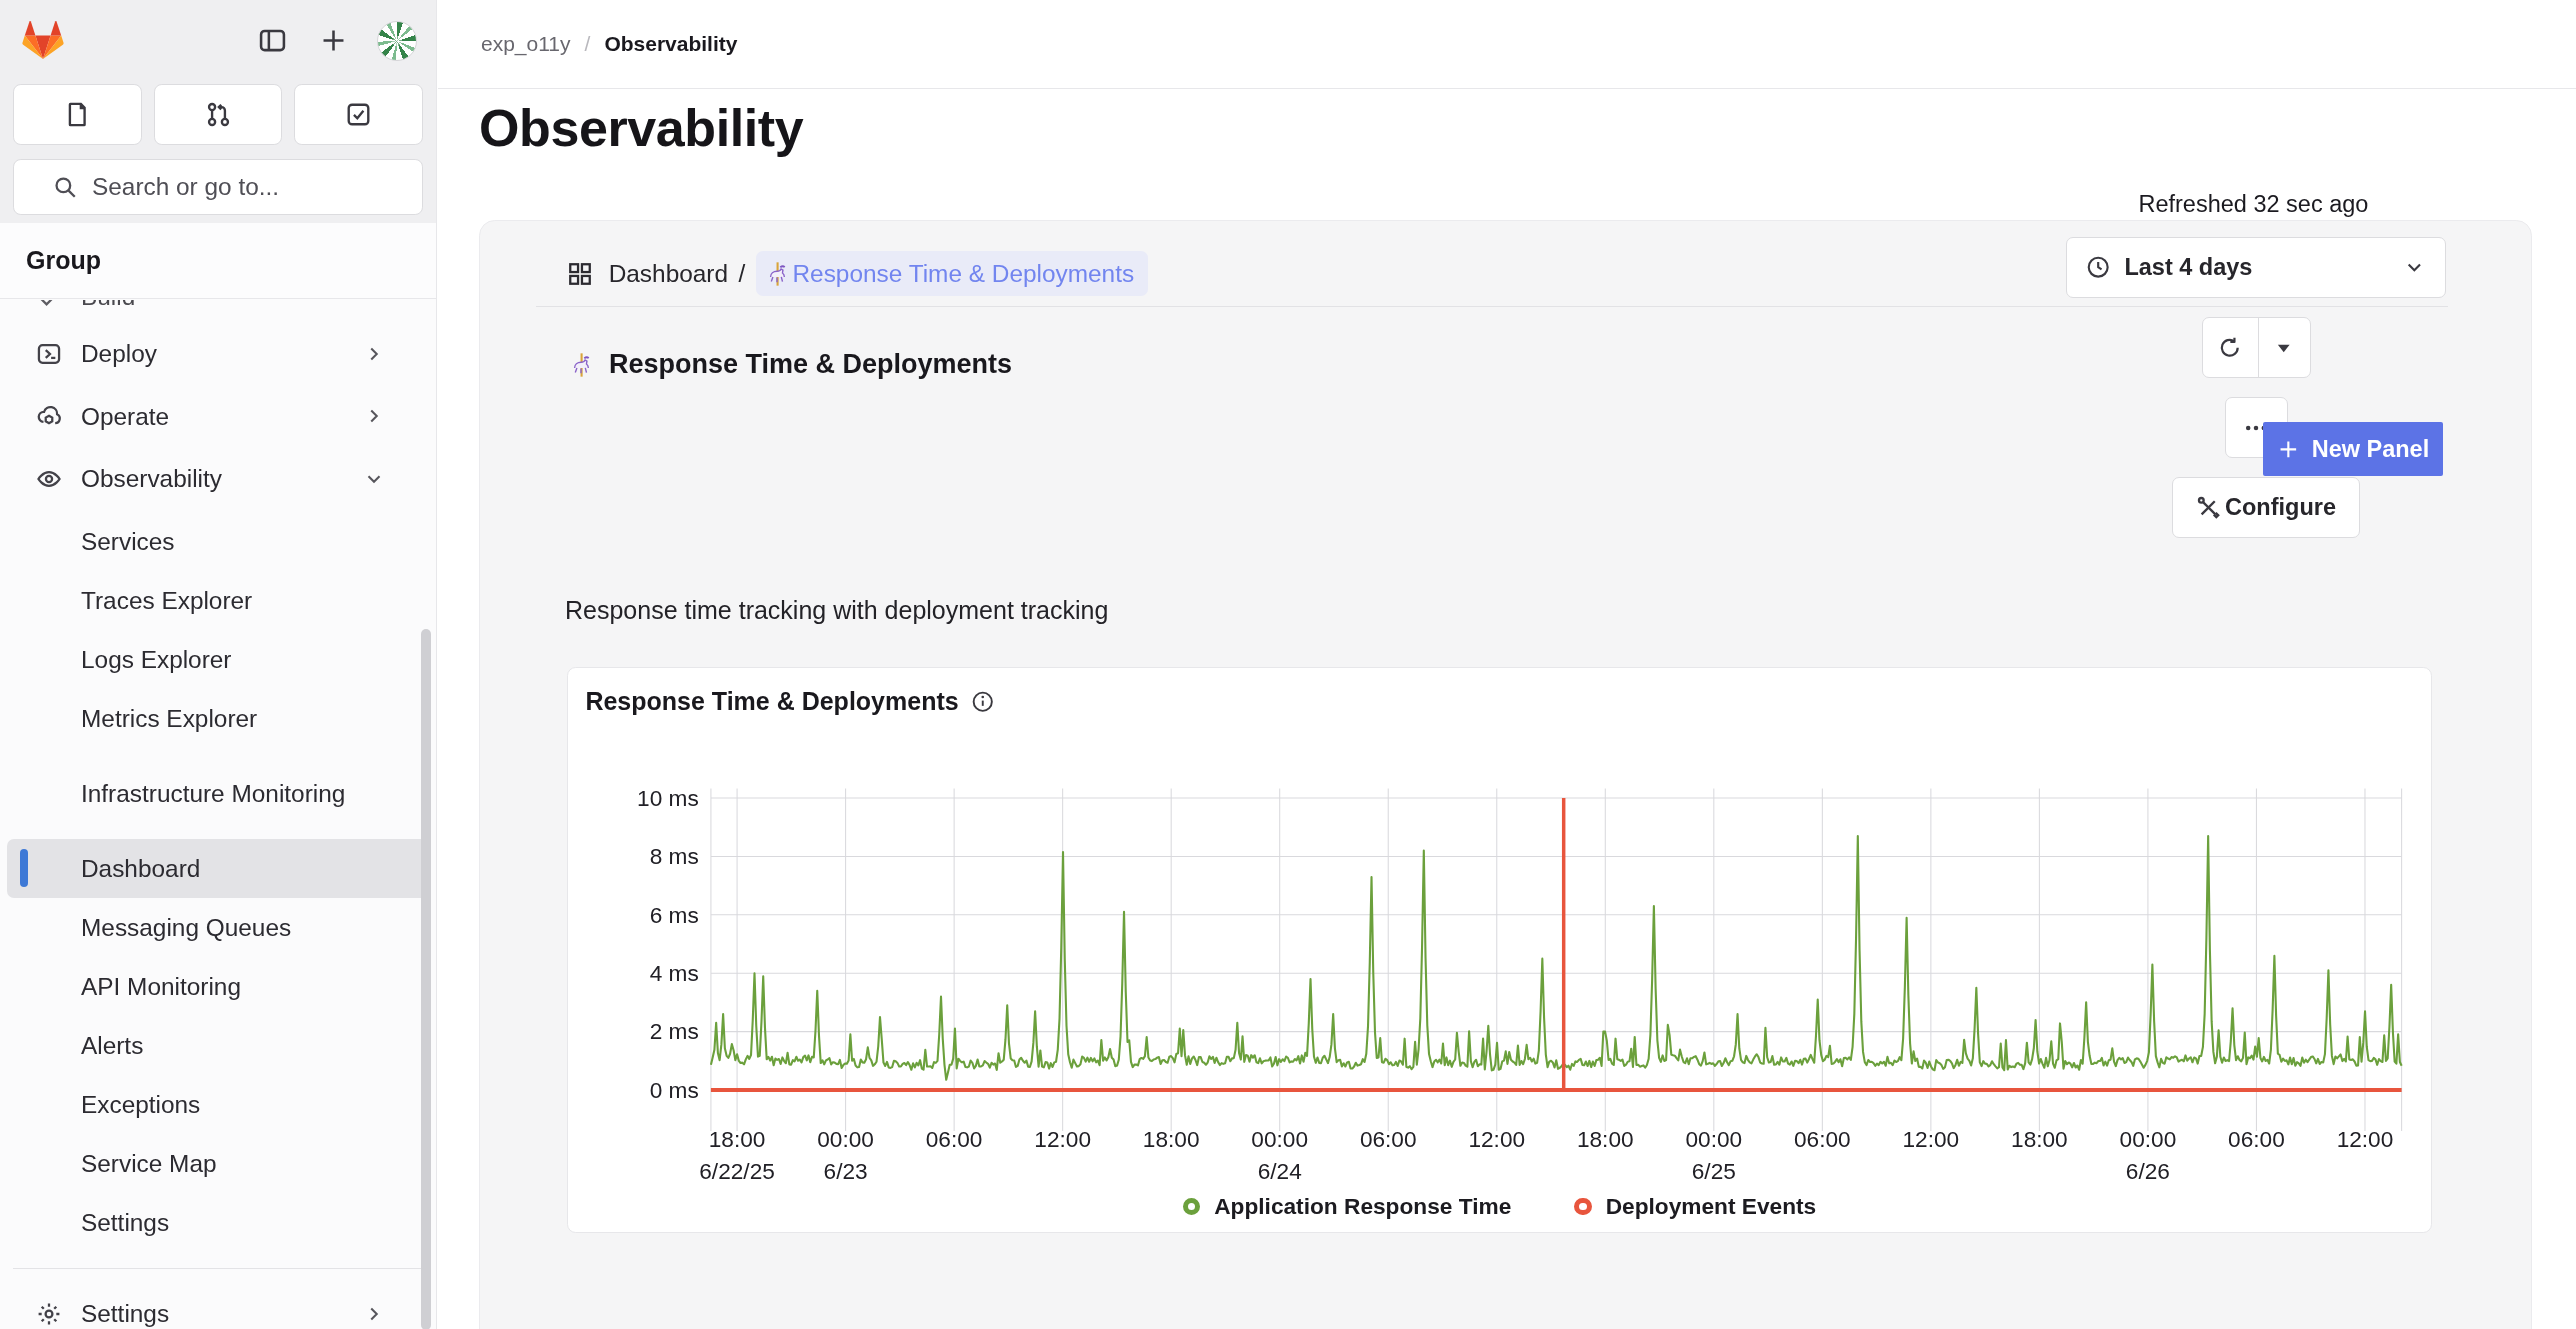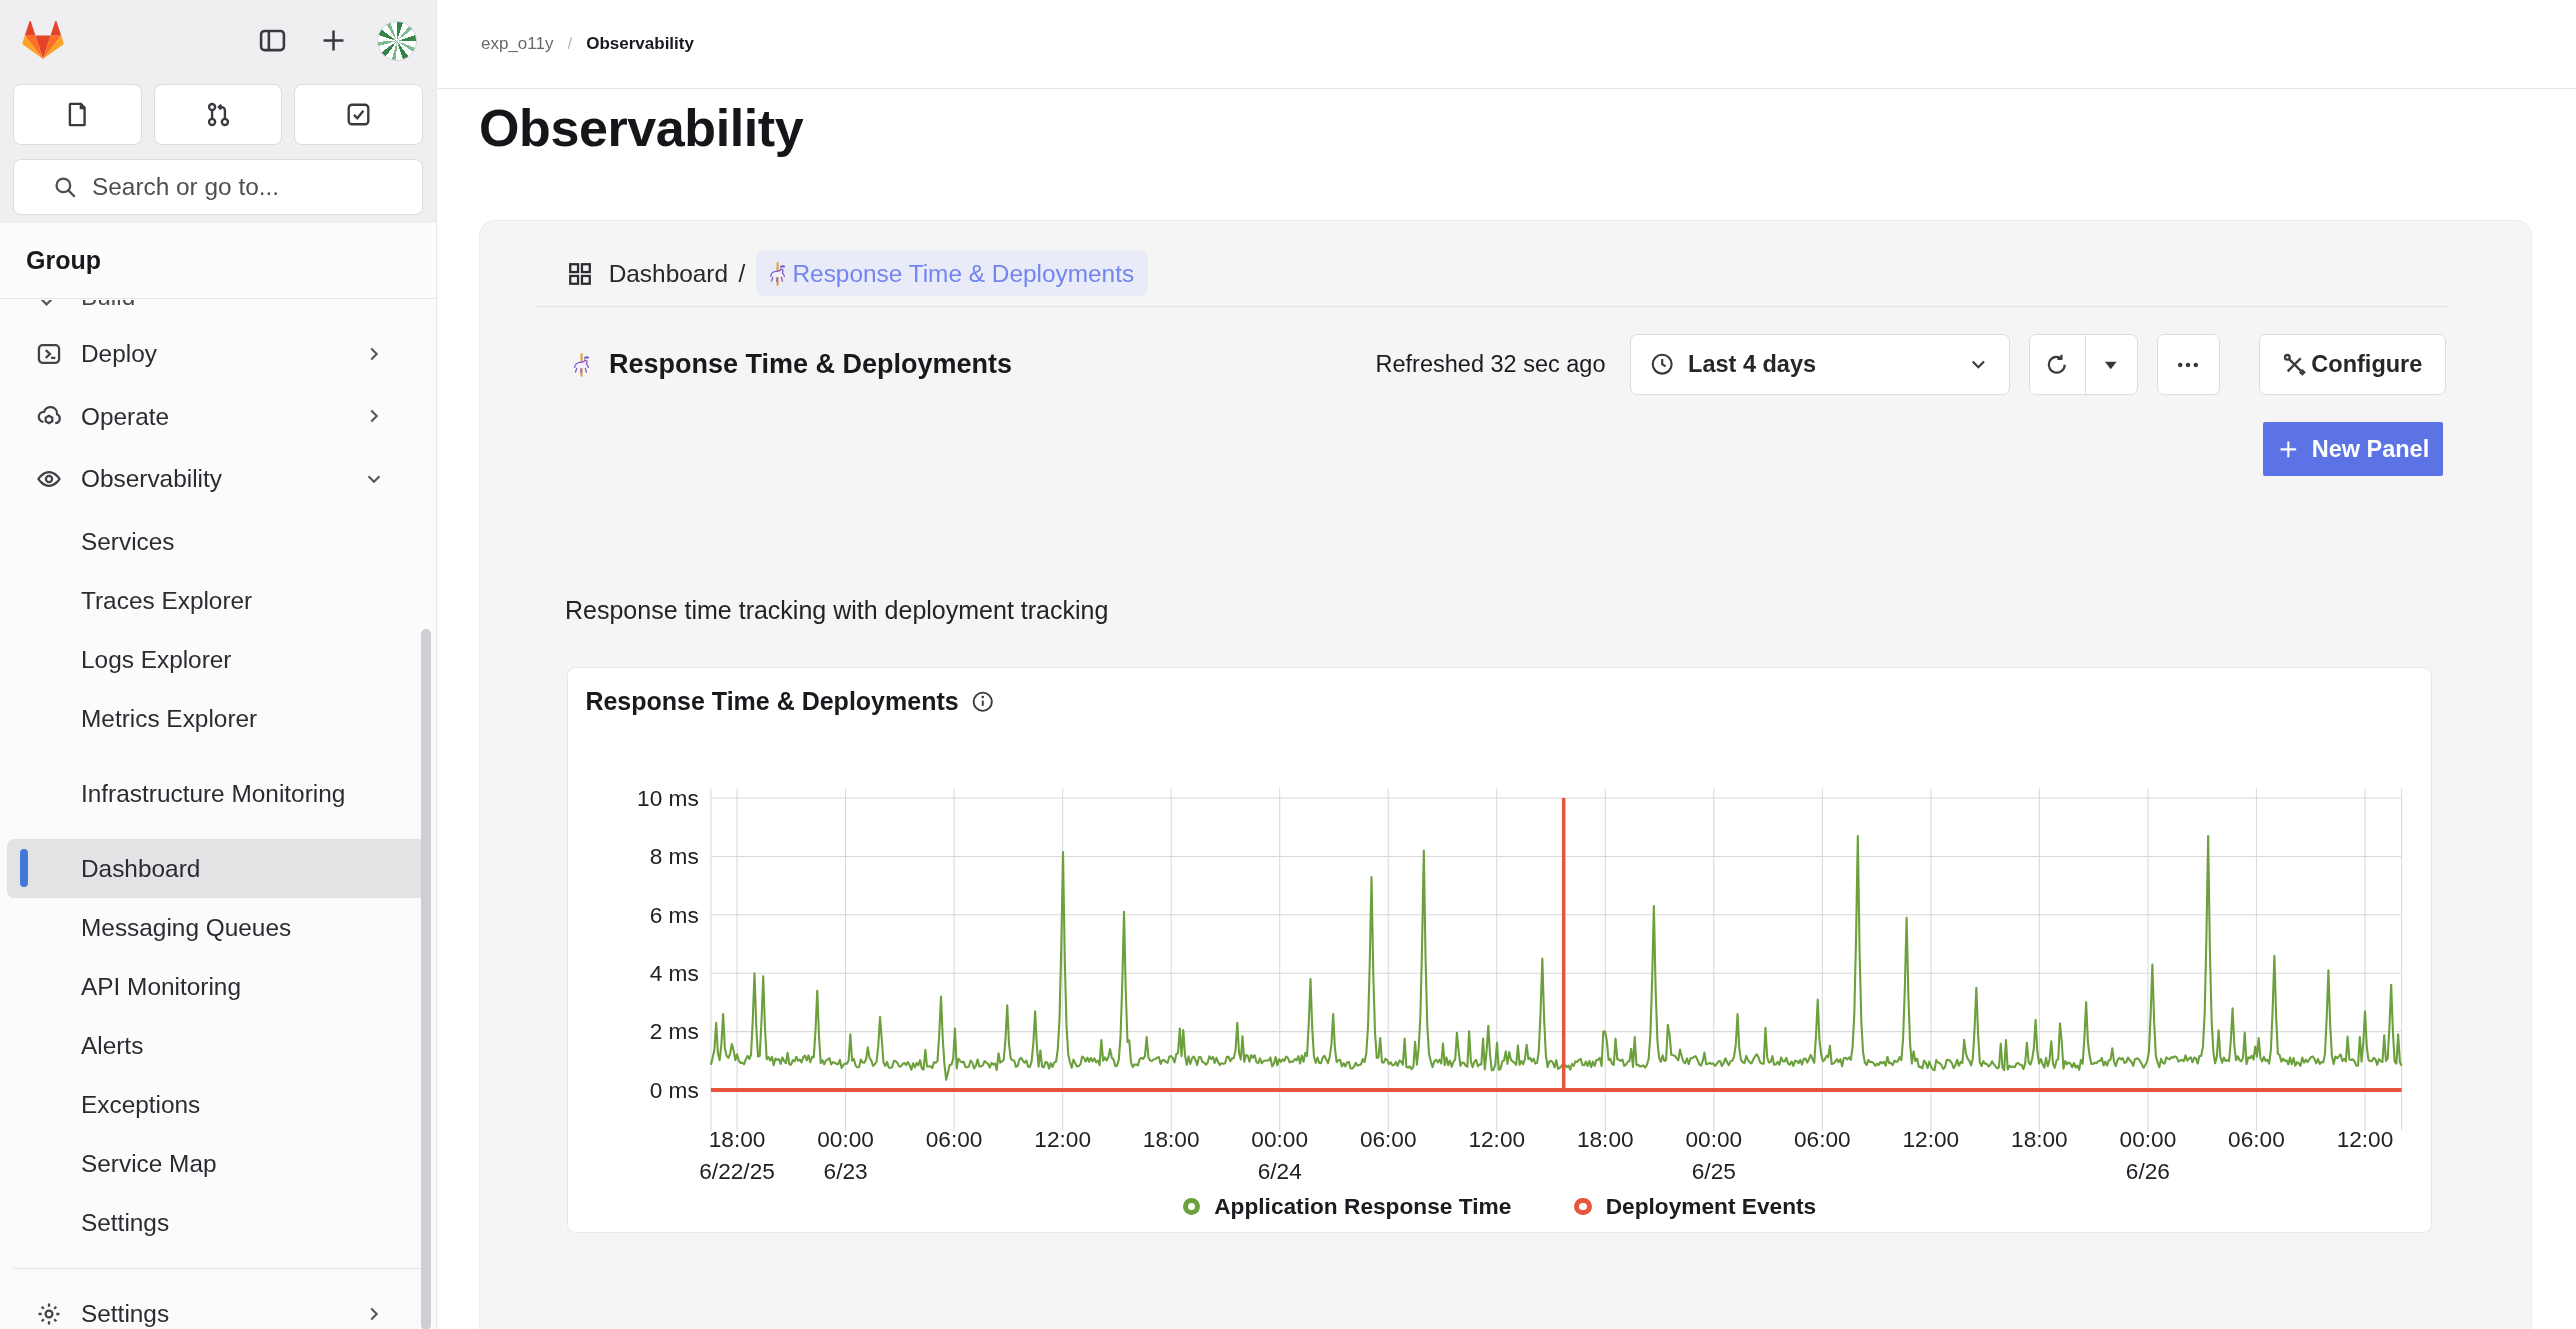--- a/index.html
+++ b/index.html
@@ -52,21 +52,21 @@
                      display:flex; align-items:center; padding-left:29px; }
   .nav-clip .nav-ico { width:26px; height:26px; color:#434249; }
   .nav-clip .nav-label { margin-left:19px; font-size:24.4px; color:#2c2b31; }
   .sb-divider { height:0.9px; background:#e3e3e6; margin:15.7px 13px; }
   .sb-thumb { position:absolute; right:5.2px; top:629px; height:701px; width:9.6px;
               border-radius:5.2px; background:#cfcfd3; }
 
   
   .main-header { position:absolute; left:438px; top:0; width:2138px; height:89px; background:#fff;
                  border-bottom:0.9px solid #e7e7ea; display:flex; align-items:center; padding-left:43px; }
-  .crumb { font-size:17px; }
+  .crumb { font-size:21px; }
   .crumb-project { color:#68676e; }
   .crumb-sep { color:#b9b8bd; margin:0 14px; }
   .crumb-page { color:#1a191f; font-weight:700; }
 
   .page-title { position:absolute; left:479px; top:98px; font-size:52px; font-weight:700;
                 letter-spacing:-0.4px; color:#161519; }
 
   .dash-card { position:absolute; left:479px; top:220px; width:2053px; height:1220px;
                background:#f5f5f6; border:0.9px solid #ebebee; border-radius:15.7px; }
 
@@ -76,21 +76,21 @@
   .dc-sep { margin:0 10.5px; font-size:24.4px; color:#27262b; }
   .dc-pill { display:flex; align-items:center; height:45px; padding:0 14px 0 7px; border-radius:7px;
              background:var(--link_bg,#e9ebf8); color:var(--link_blue,#7285ef); font-size:24.4px; gap:1.7px; }
   .carousel { width:28px; height:28px; }
   .dc-divider { position:absolute; left:56px; top:85px; width:1912px; height:0.9px; background:#e2e2e5; }
 
   .panel-head { position:absolute; left:87px; top:112px; right:85px; height:63px;
                 display:flex; align-items:center; }
   .panel-title-wrap { display:flex; align-items:center; gap:14px; }
   .panel-title { font-size:27px; font-weight:700; color:#19181d; }
-  .panel-actions { margin-left:auto; display:flex; align-items:center; gap:19px; }
+  .panel-actions { margin-left:auto; display:flex; align-items:center; gap:19px;flex-direction:column; }
   .refreshed { font-size:23.5px; color:#1b1a20; margin-right:5.2px; }
   .btn { background:#fff; border:0.9px solid #dcdcdf; border-radius:7px; height:61px;
          display:flex; align-items:center; color:#27262b; font-size:23.5px; font-weight:600; }
   .btn svg { color:#3a3940; }
   .btn-range { width:380px; padding:8px 19px; gap:14px; }
   .btn-range .chev-d { margin-left:auto; width:22.7px; height:22.7px; }
   .btn-range .clock { width:24.4px; height:24.4px; }
   .btn-split { padding:0; }
   .btn-split .half { height:100%; display:flex; align-items:center; justify-content:center; }
   .btn-split .half.l { width:56px; border-right:0.9px solid #dcdcdf; }

